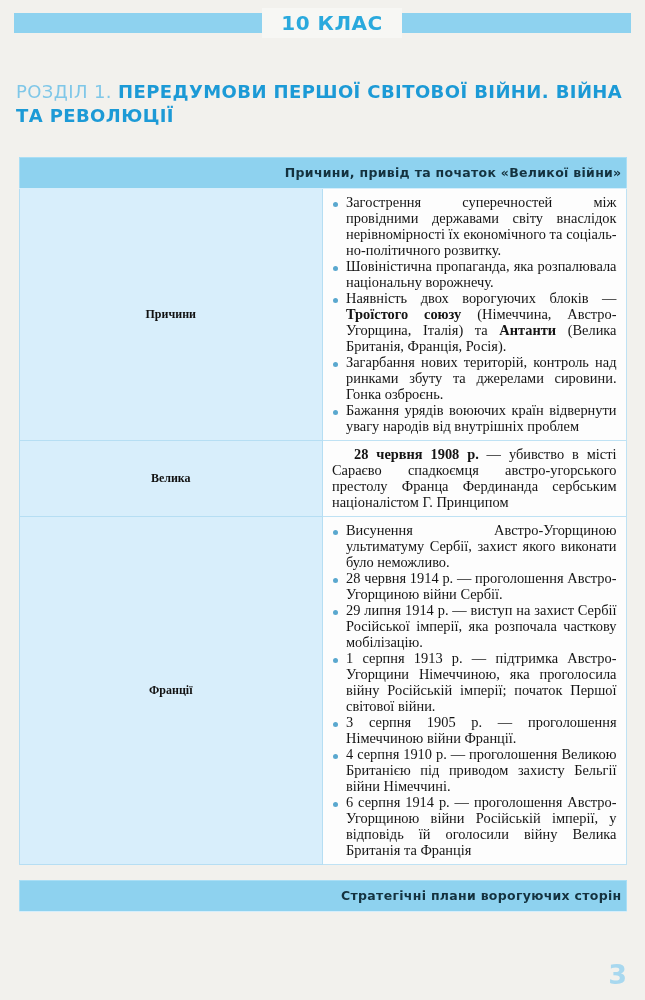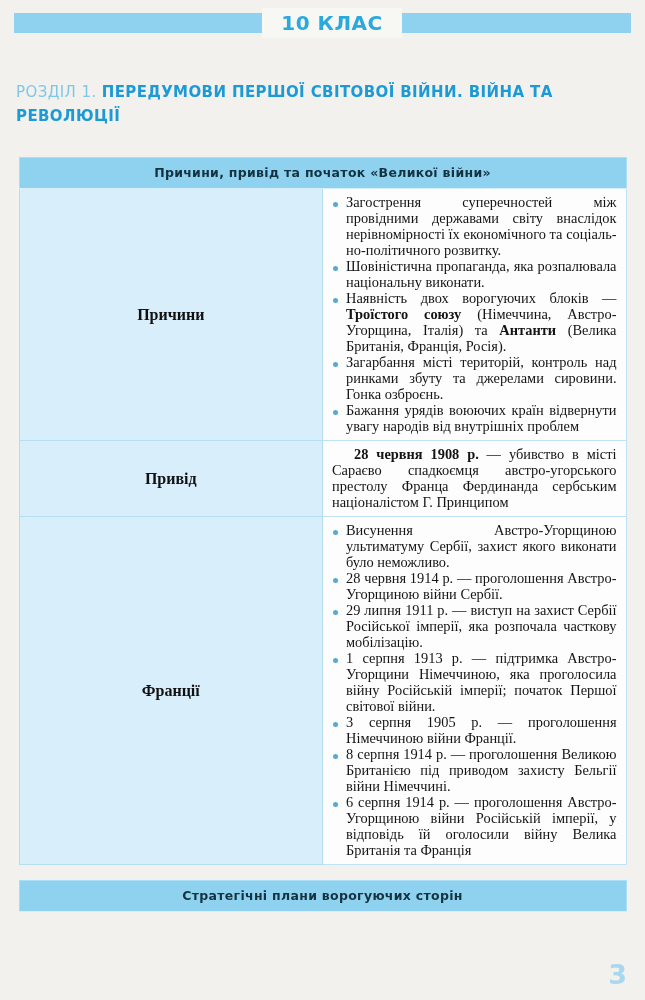--- a/index.html
+++ b/index.html
@@ -43,21 +43,21 @@
     font-family: "DejaVu Sans", sans-serif;
     font-weight: bold;
     font-size: 20px;
     letter-spacing: 0.5px;
   }
 
   
   .chapter {
     margin: 36px 0 0 16px;
     font-family: "DejaVu Sans", sans-serif;
-    font-size: 15px;
+    font-size: 18px;
     line-height: 24px;
     letter-spacing: 0.4px;
   }
   .chapter .chap-num {
     color: #7fc7e8;
     font-weight: normal;
   }
   .chapter .chap-title {
     color: #1c9ad6;
     font-weight: bold;
@@ -75,33 +75,33 @@
   #table-1 { margin-top: 29px; }
   #table-2 { margin-top: 15px; }
 
   .tbl .thead-cell {
     background: #8ed2ef;
     color: #14323f;
     font-family: "DejaVu Sans", sans-serif;
     font-weight: bold;
     font-size: 12.5px;
     letter-spacing: 0.3px;
-    text-align: center;
+    text-align: right;
     padding: 7px 4px 8px 4px;
     border: 1px solid #a9def5;
     border-bottom: 1px solid #d6eefb;
   }
 
   .tbl td.label-cell {
     width: 102px;
     background: #d8eefb;
     color: #111;
     font-family: "Liberation Serif", serif;
     font-weight: bold;
-    font-size: 16px;
+    font-size: 12px;
     line-height: 17px;
     text-align: center;
     vertical-align: middle;
     border: 1px solid #b6def3;
     padding: 4px 16px;
   }
 
   .tbl td.body-cell {
     background: #fdfdfd;
     border: 1px solid #bfe2f4;
@@ -167,41 +167,41 @@
 
 <table class="tbl" id="table-1">
   <tbody>
       <tr>
         <td class="thead-cell" colspan="2">Причини, привід та початок «Великої війни»</td>
       </tr>
       <tr>
         <td class="label-cell">Причини</td>
         <td class="body-cell">
           <p class="bullet">Загострення суперечностей між провідними державами світу внаслідок нерівномірності їх економічного та соціаль­но-політичного розвитку.</p>
-          <p class="bullet">Шовіністична пропаганда, яка розпалювала національну виконати.</p>
+          <p class="bullet">Шовіністична пропаганда, яка розпалювала національну ворожнечу.</p>
           <p class="bullet">Наявність двох ворогуючих блоків — <b>Троїстого союзу</b> (Німеччина, Австро-Угорщина, Італія) та <b>Антанти</b> (Велика Британія, Франція, Росія).</p>
-          <p class="bullet">Загарбання місті територій, контроль над ринками збуту та джерелами сировини. Гонка озброєнь.</p>
+          <p class="bullet">Загарбання нових територій, контроль над ринками збуту та джерелами сировини. Гонка озброєнь.</p>
           <p class="bullet">Бажання урядів воюючих країн відвернути увагу народів від внутрішніх проблем</p>
         </td>
       </tr>
       <tr>
-        <td class="label-cell">Привід</td>
+        <td class="label-cell">Велика</td>
         <td class="body-cell">
           <p class="indent"><b>28 червня 1908 р.</b> — убивство в місті Сараєво спадкоєм­ця австро-угорського престолу Франца Фердинанда сербським націоналістом Г. Принципом</p>
         </td>
       </tr>
       <tr>
         <td class="label-cell">Франції</td>
         <td class="body-cell">
           <p class="bullet">Висунення Австро-Угорщиною ультиматуму Сербії, захист якого виконати було неможливо.</p>
           <p class="bullet">28 червня 1914 р. — проголошення Австро-Угорщиною війни Сербії.</p>
-          <p class="bullet">29 липня 1911 р. — виступ на захист Сербії Російської імперії, яка розпочала часткову мобілізацію.</p>
+          <p class="bullet">29 липня 1914 р. — виступ на захист Сербії Російської імперії, яка розпочала часткову мобілізацію.</p>
           <p class="bullet">1 серпня 1913 р. — підтримка Австро-Угорщини Німеч­чиною, яка проголосила війну Російській імперії; початок Першої світової війни.</p>
           <p class="bullet">3 серпня 1905 р. — проголошення Німеччиною війни Франції.</p>
-          <p class="bullet">8 серпня 1914 р. — проголошення Великою Британією під приводом захисту Бельгії війни Німеччині.</p>
+          <p class="bullet">4 серпня 1910 р. — проголошення Великою Британією під приводом захисту Бельгії війни Німеччині.</p>
           <p class="bullet">6 серпня 1914 р. — проголошення Австро-Угорщиною війни Російській імперії, у відповідь їй оголосили війну Вели­ка Британія та Франція</p>
         </td>
       </tr>
     </tbody>
 </table>
 
 <table class="tbl" id="table-2">
   <tbody>
       <tr>
         <td class="thead-cell" colspan="2">Стратегічні плани ворогуючих сторін</td>

